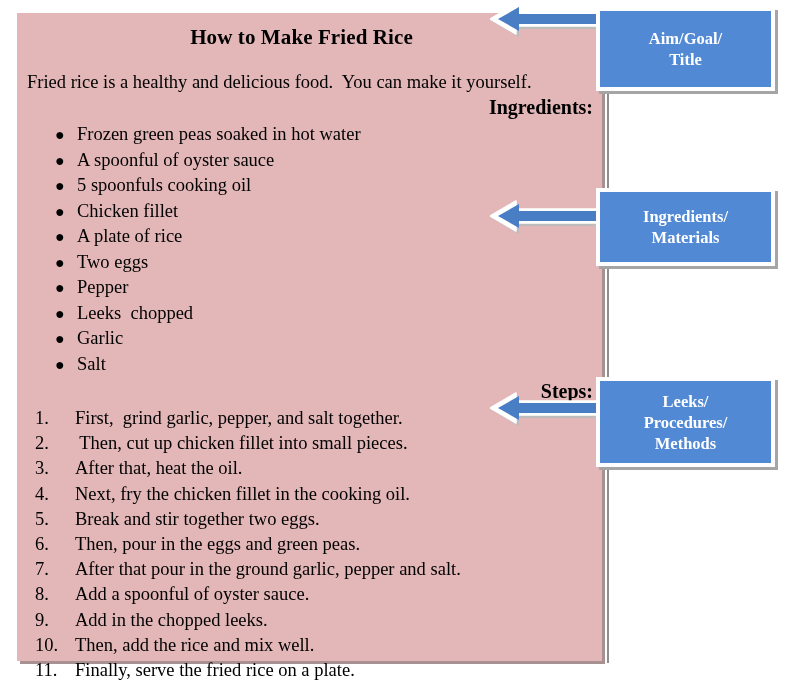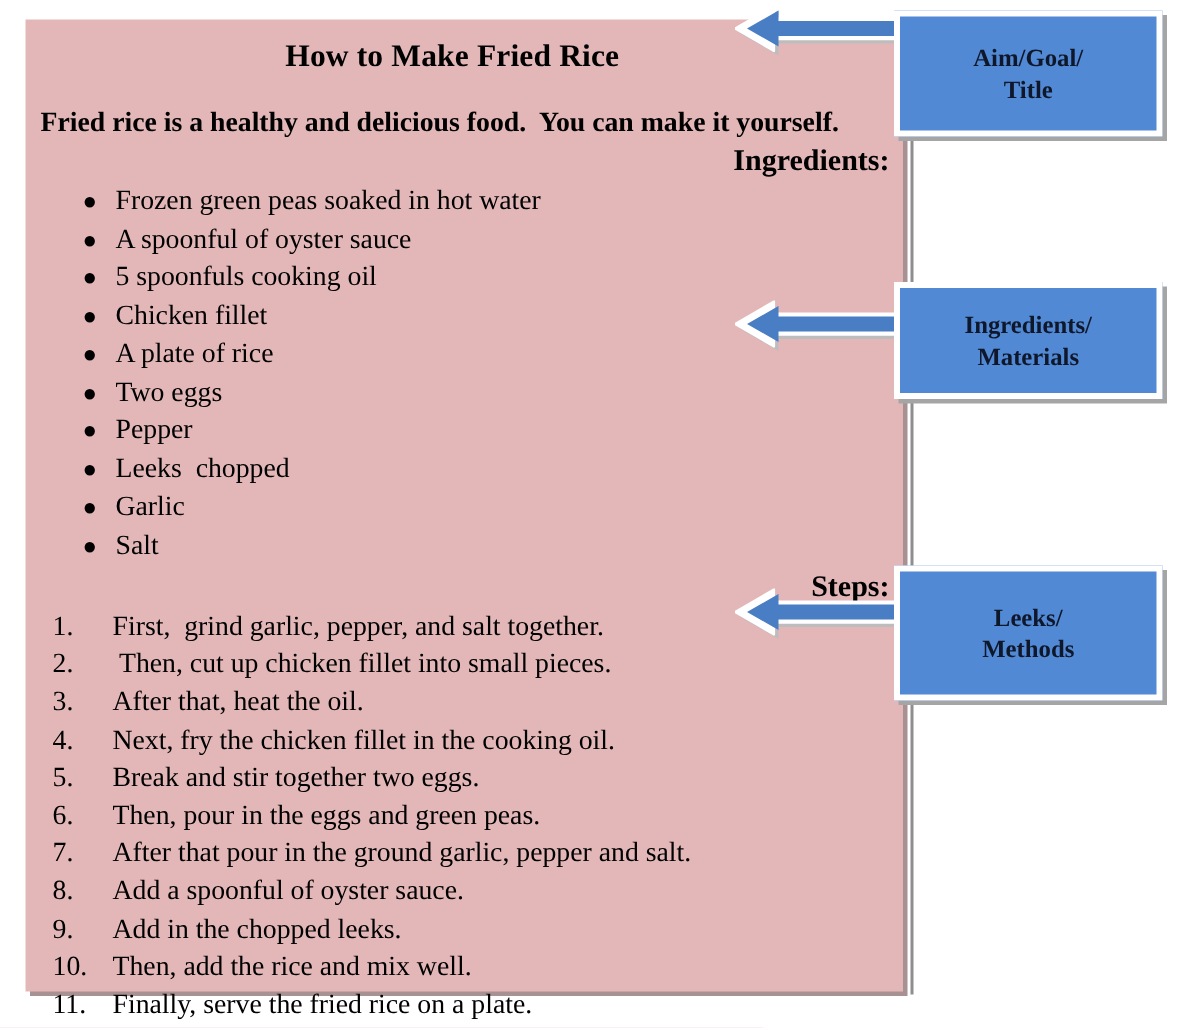--- a/index.html
+++ b/index.html
@@ -44,21 +44,20 @@
     line-height: 24px;
     margin: 6px 0 0 0;
     padding-right: 20px;
     letter-spacing: 0.1px;
   }
   #intro {
     font-size: 18.5px;
     line-height: 22px;
     margin-top: 22px;
     white-space: pre;
-    font-weight: bold;
   }
   .section-heading {
     font-size: 20px;
     font-weight: bold;
     line-height: 23px;
     margin: 3px;
     text-align: right;
   }
 
   
@@ -114,21 +113,21 @@
     background: #8e8e8e;
   }
 
   
   .label-box {
     position: absolute;
     box-sizing: border-box;
     background: #5189d5;
     border: 4px solid #ffffff;
     box-shadow: 3px 3px 0 0 #a5a5a5;
-    color: #0f172a;
+    color: #ffffff;
     font-weight: bold;
     font-size: 16.5px;
     line-height: 21px;
     text-align: center;
     display: flex;
     align-items: center;
     justify-content: center;
   }
   .label-box .label-lines {
     width: 100%;
@@ -236,17 +235,18 @@
   <div class="label-box" id="label-box-ingr">
     <div class="label-lines" id="label-lines-ingr">
         <div>Ingredients/</div>
         <div>Materials</div>
       </div>
   </div>
 
   <div class="label-box" id="label-box-steps">
     <div class="label-lines" id="label-lines-steps">
         <div>Leeks/</div>
+        <div>Procedures/</div>
         <div>Methods</div>
       </div>
   </div>
 
 </div>
 
 </body></html>

